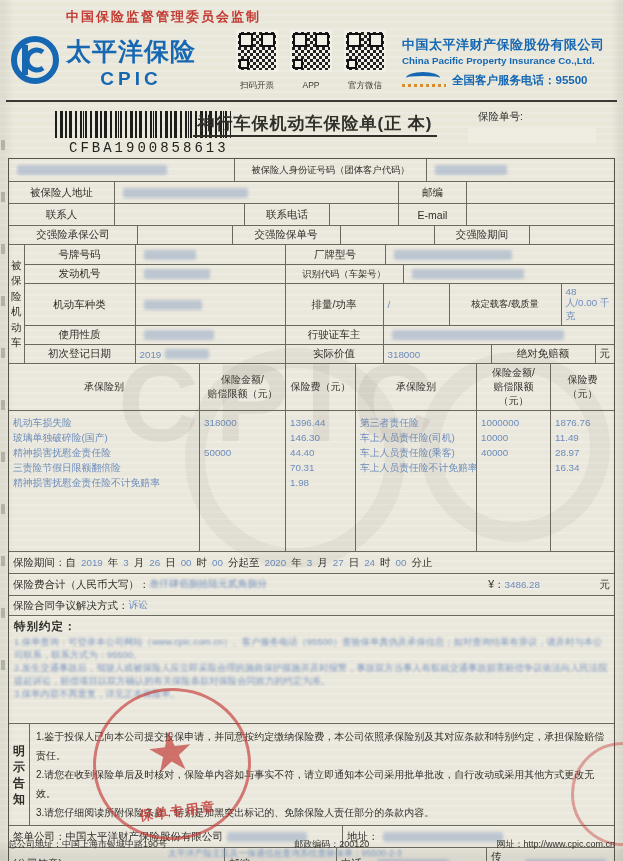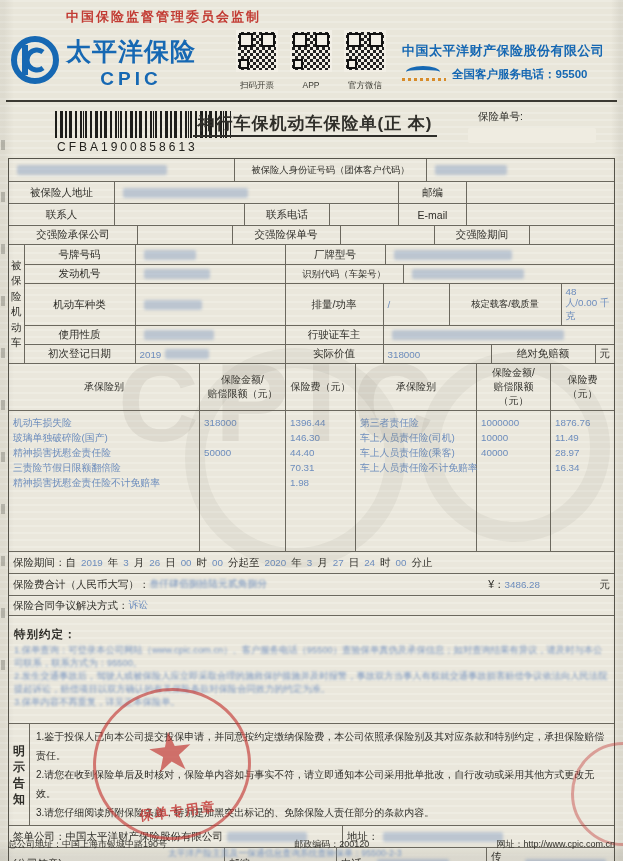--- a/index.html
+++ b/index.html
@@ -49,22 +49,22 @@
   .swoosh .org { position:absolute; left:0; bottom:1px; width:44px; height:3px;
     background:repeating-linear-gradient(90deg,#d88c2a 0 3px, rgba(0,0,0,0) 3px 6px); }
   .hotline { font-size:11.5px; font-weight:bold; color:#1668b3; }
   .hr { position:absolute; left:6px; top:100px; width:611px; height:2px; background:#3c3a33; }
   
   .barcode { position:absolute; left:55px; top:111px; width:176px; height:27px;
     background:
       repeating-linear-gradient(90deg, #1d1d1a 0 2px, rgba(0,0,0,0) 2px 5px),
       repeating-linear-gradient(90deg, #1d1d1a 0 1px, rgba(0,0,0,0) 1px 7px);
   }
-  .barcode-num { position:absolute; left:57px; top:140px; font-family:Liberation Sans, sans-serif;
-    font-size:12px; letter-spacing:3px; color:#23221e; }
+  .barcode-num { position:absolute; left:69px; top:140px; font-family:Liberation Mono, monospace;
+    font-size:14px; letter-spacing:3px; color:#23221e; }
   .doc-title { position:absolute; left:150px; top:112px; width:330px; text-align:center; }
   .doc-title span { font-size:17px; font-weight:bold; letter-spacing:1px;
     border-bottom:2px solid #2f2e29; padding:0 4px 2px; }
   .policy-no { position:absolute; left:478px; top:110px; font-size:10.5px; }
   .policy-patch { position:absolute; left:468px; top:128px; width:128px; height:15px;
     background:#efece1; border-radius:2px; }
   
   .grid { position:absolute; left:8px; top:158px; width:607px; border:1.5px solid #55534a;
     font-size:10.5px; background:rgba(255,255,255,.06); }
   .r { display:flex; border-top:1px solid #6b685e; align-items:stretch; }
@@ -87,21 +87,21 @@
   .v-rows .r:first-child { border-top:none; }
   
   .cov-head .c { justify-content:center; text-align:center; min-height:34px; font-size:10px; }
   .pre { white-space:pre-line; }
   .cov-body .c { align-items:flex-start; min-height:140px; padding-top:4px; }
   .cov-lines div { line-height:15px; min-height:15px; white-space:nowrap; }
   .cov-lines { width:100%; }
   .amt { text-align:left; }
   
   .inline-gap span { margin-right:5px; }
-  .special-box { border-top:1px solid #6b685e; min-height:108px; padding:11px 5px; display:block; }
+  .special-box { border-top:1px solid #6b685e; min-height:108px; padding:3px 5px; display:block; }
   .special-label { font-size:11.5px; font-weight:bold; letter-spacing:1px; }
   .special-lines { margin-top:2px; }
   .special-lines div { font-size:9.3px; line-height:13px; color:#7b97c2; filter:blur(.8px); }
   
   .notice { display:flex; border-top:1px solid #6b685e; min-height:72px; }
   .n-strip { width:21px; border-right:1px solid #6b685e; display:flex; align-items:center; justify-content:center; }
   .n-strip div { width:14px; font-size:12px; font-weight:bold; line-height:16px; text-align:center; word-break:break-all; }
   .n-lines { flex:1; padding:3px 6px; }
   .n-lines div { font-size:10px; line-height:19px; }
   
@@ -161,20 +161,21 @@
       </div>
       <div class="qr-item">
         <div class="qr">
             <span class="fp"></span>
           </div>
         <div class="qr-label">官方微信</div>
       </div>
     </div>
     <div class="right-info">
       <div class="company-cn">中国太平洋财产保险股份有限公司</div>
+      <div class="company-en">China Pacific Property Insurance Co.,Ltd.</div>
       <div class="hot-row">
         <span class="swoosh" title="">
             <span class="arc"></span>
             <span class="org"></span>
           </span>
         <span class="hotline">全国客户服务电话：95500</span>
       </div>
     </div>
   </div>
 

